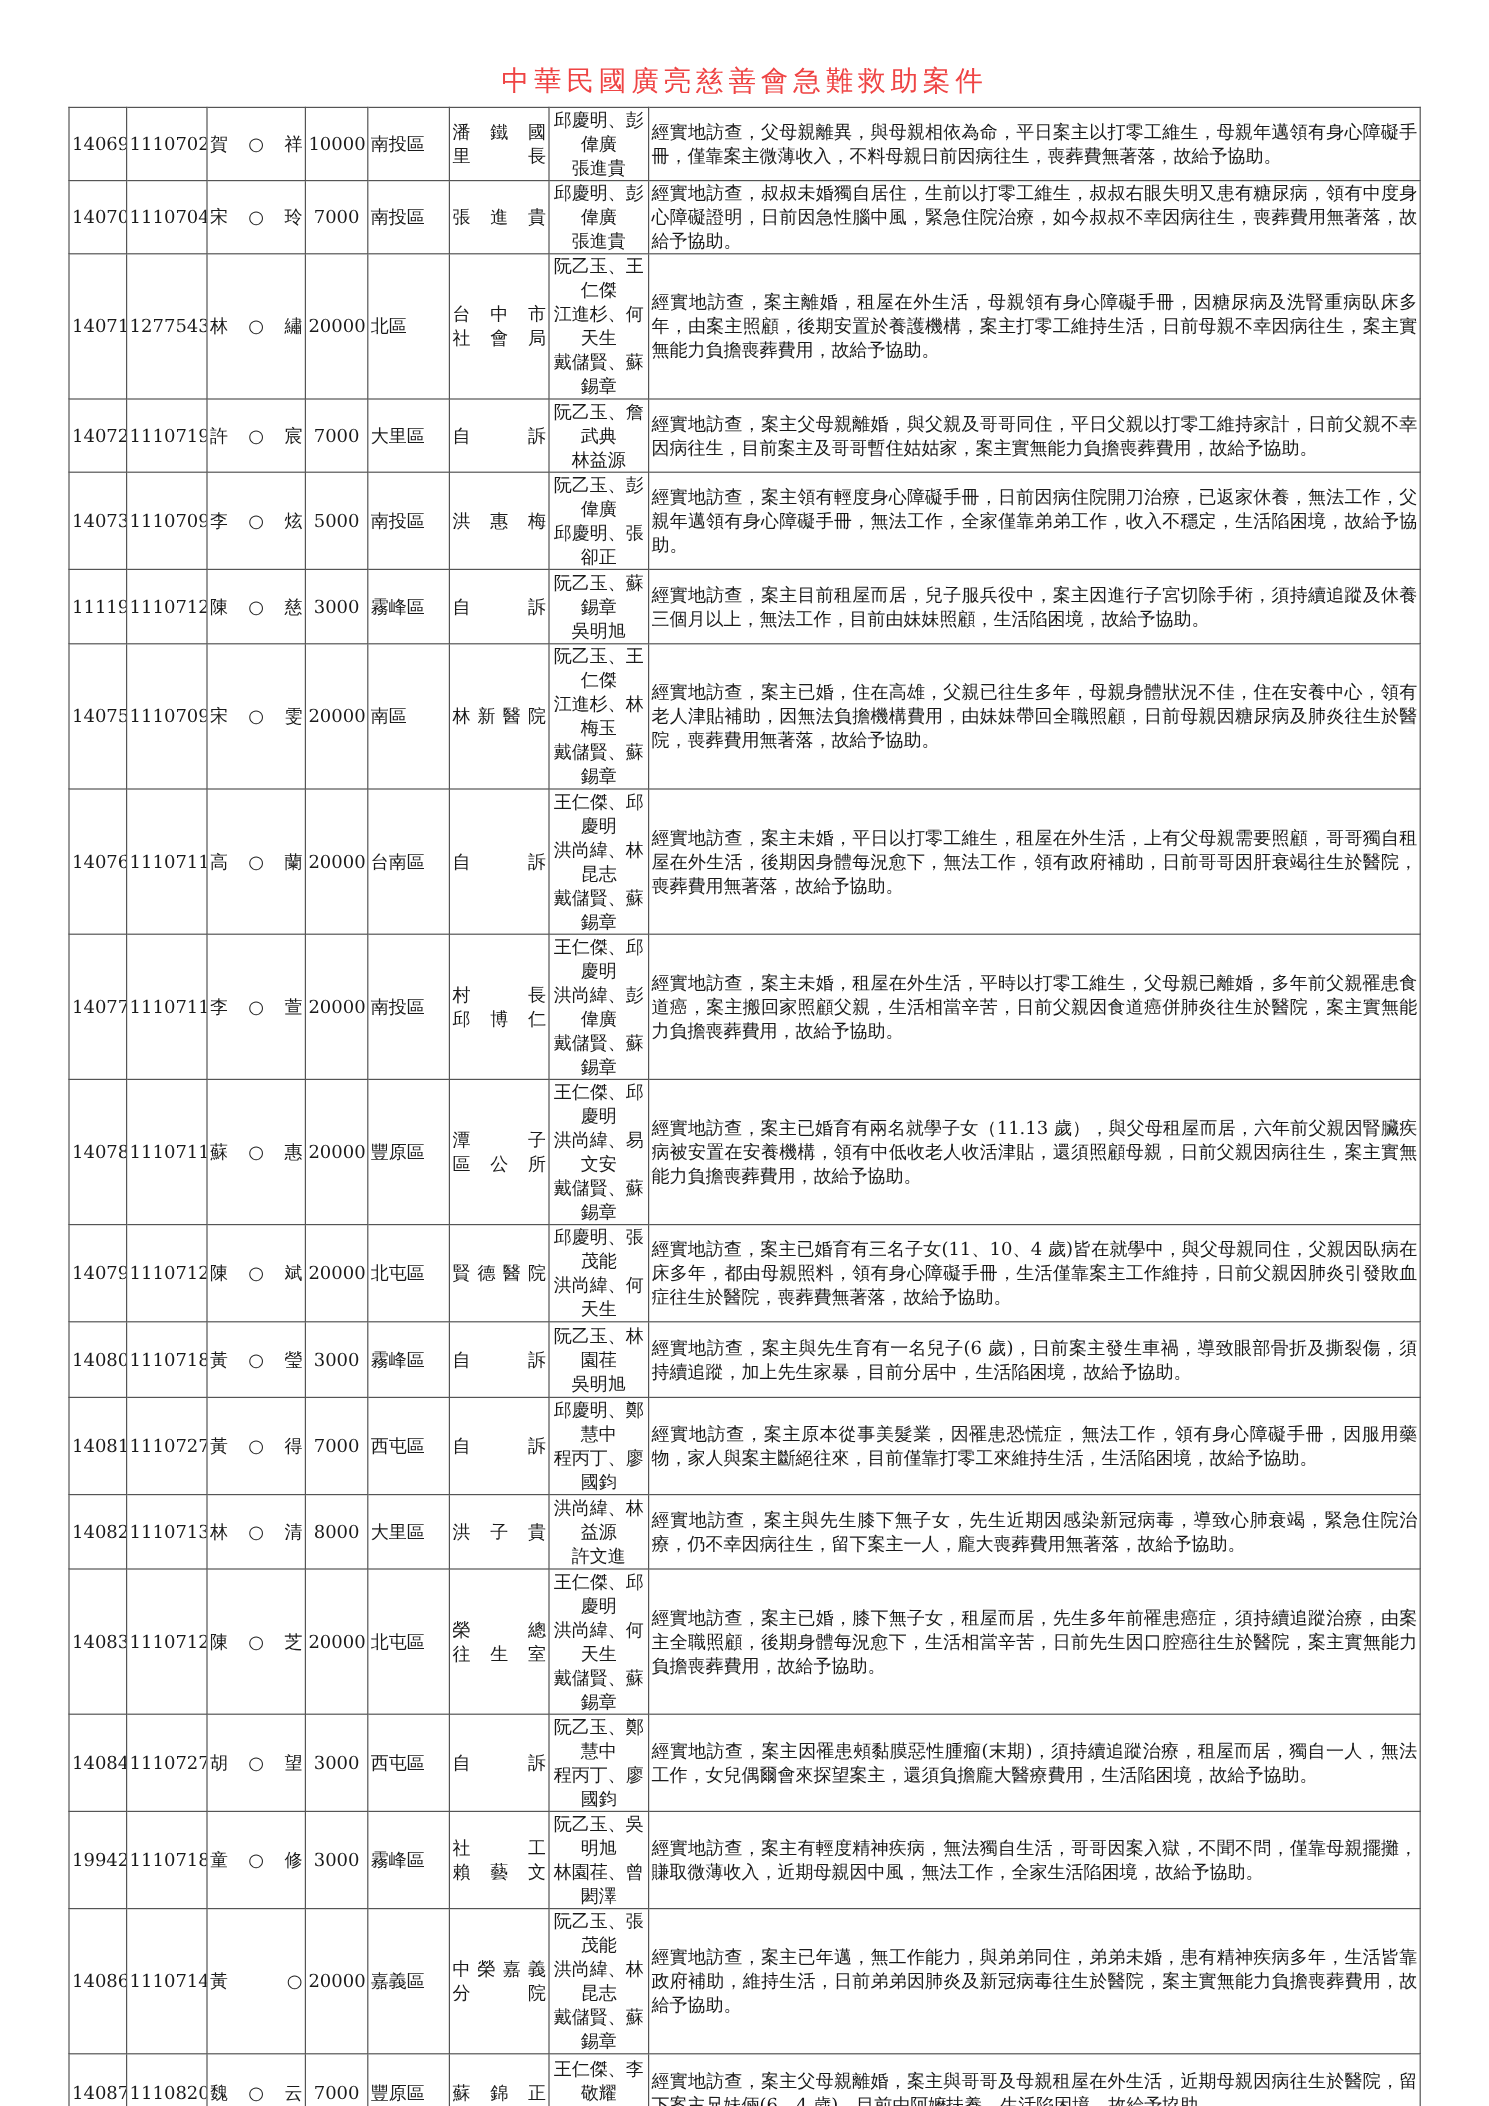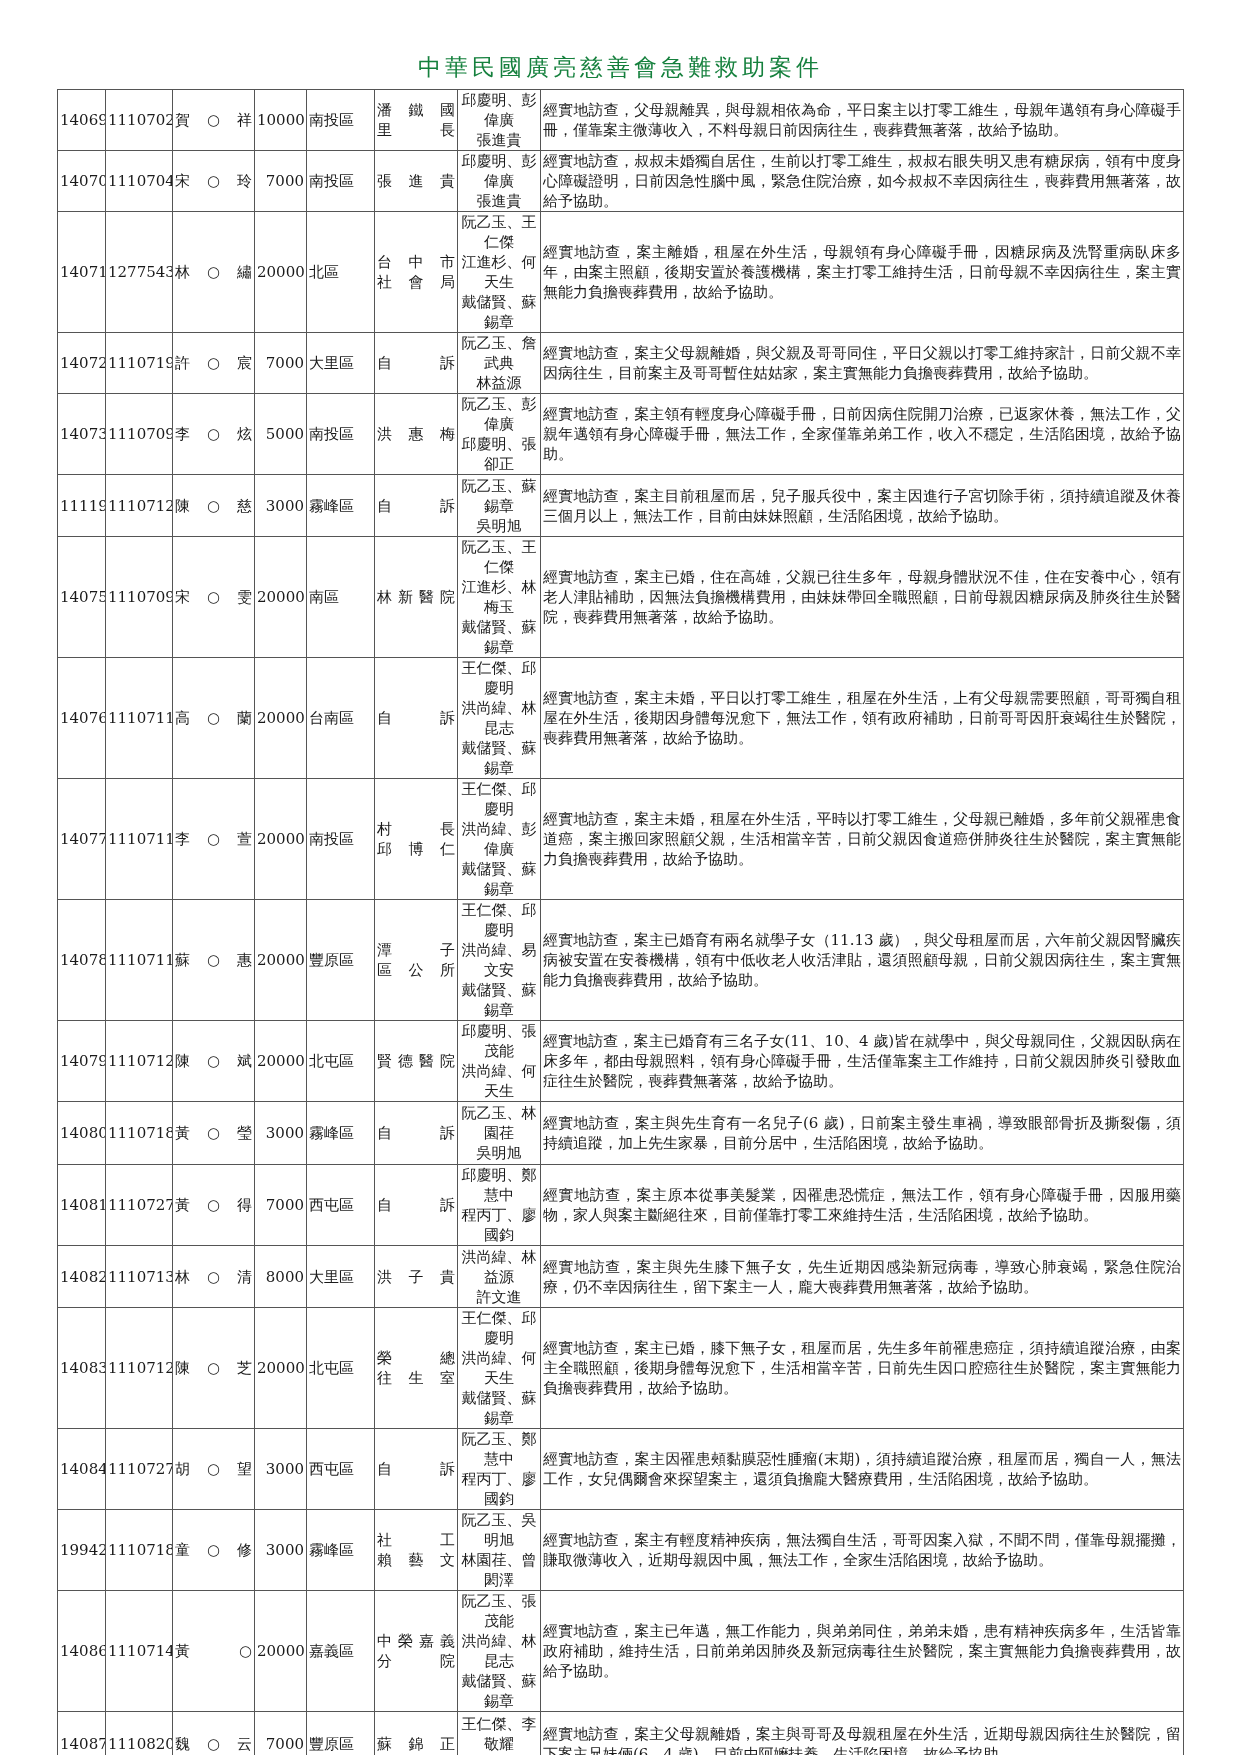--- a/index.html
+++ b/index.html
@@ -5,35 +5,35 @@
   html, body { margin: 0; padding: 0; background: #ffffff; }
   body {
     width: 1241px; height: 1755px; position: relative;
     font-family: "DejaVu Serif", "Liberation Serif", serif;
     color: #1a1a1a;
   }
   .title {
     position: absolute; left: 0; top: 52px; width: 1241px;
     text-align: center; font-size: 23px; letter-spacing: 4px;
     font-family: "DejaVu Sans", "Liberation Sans", sans-serif;
-    font-weight: normal; color: #15803d;
+    font-weight: normal; color: #ef4444;
   }
   table.cases {
     position: absolute; left: 57px; top: 89px;
     border-collapse: collapse; table-layout: fixed;
     width: 1126px;
   }
   table.cases td {
     border: 1.5px solid #555;
     font-size: 15px; line-height: 20px;
     padding: 0 2px; vertical-align: middle;
     overflow: hidden;
   }
   td.num { text-align: left; font-size: 15px; }
-  td.amt { text-align: right; }
+  td.amt { text-align: center; }
   td.dist { text-align: left; }
   td.name, td.ref { padding: 0 4px; }
   .spread {
     display: flex; justify-content: space-between; width: 100%;
   }
   .ref-line { display: flex; justify-content: space-between; letter-spacing: 0; }
   td.staff { font-size: 15px; line-height: 20px; padding: 0 2px; white-space: pre-line; text-align: center; }
   td.desc { text-align: justify; font-size: 15px; line-height: 20px; padding: 1px 4px 1px 3px; }
 </style>
 </head>

